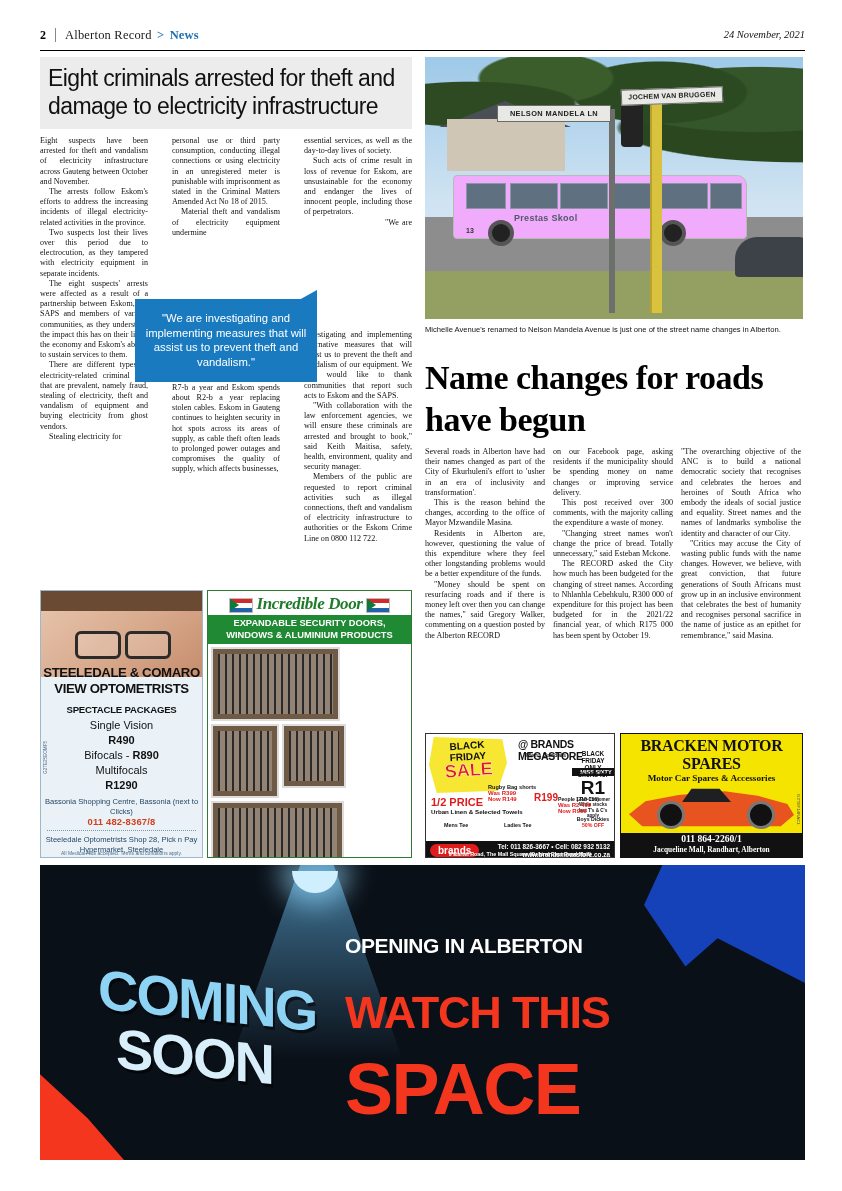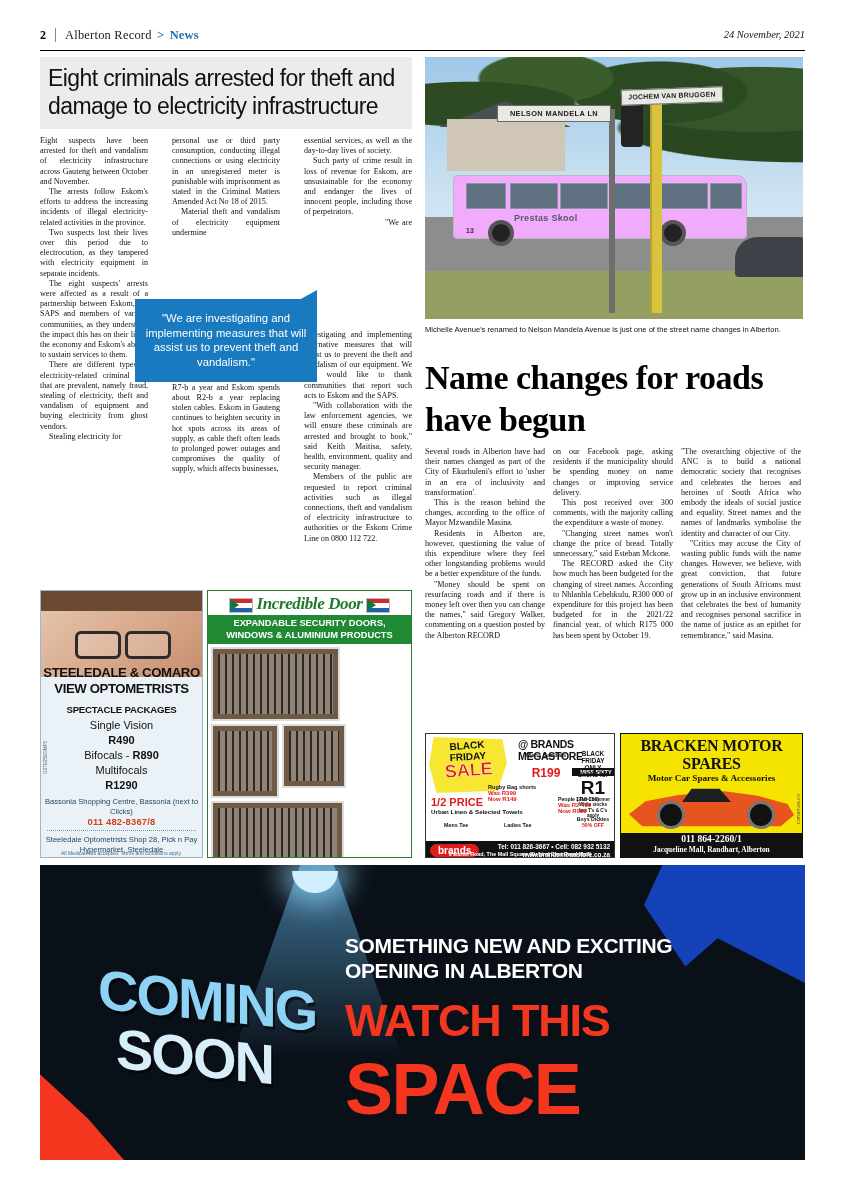--- a/index.html
+++ b/index.html
@@ -187,21 +187,21 @@
     clip-path:polygon(0 22%,34% 62%,60% 100%,0 100%);}
   .bn-coming{position:absolute;left:58px;top:110px;font-family:"Liberation Sans",sans-serif;
     font-weight:bold;font-size:56px;line-height:52px;letter-spacing:-2px;
     color:#8fd3f4;transform:skewY(6deg);
     text-shadow:2px 3px 0 rgba(0,0,0,.55);}
   .bn-soon{position:absolute;left:76px;top:166px;font-family:"Liberation Sans",sans-serif;
     font-weight:bold;font-size:56px;line-height:52px;letter-spacing:-2px;
     color:#d8eefb;transform:skewY(6deg);text-shadow:2px 3px 0 rgba(0,0,0,.55);}
   .bn-l1{position:absolute;left:305px;top:68px;font-family:"Liberation Sans",sans-serif;
     font-weight:bold;font-size:21px;line-height:25px;color:#fff;letter-spacing:-.4px;}
-  .bn-l2{position:absolute;left:305px;top:120px;font-family:"Liberation Sans",sans-serif;
+  .bn-l2{position:absolute;left:305px;top:112px;font-family:"Liberation Sans",sans-serif;
     font-weight:bold;font-size:45px;line-height:72px;color:#f4361f;letter-spacing:-1.2px;}
   .bn-l3{position:absolute;left:305px;top:186px;font-family:"Liberation Sans",sans-serif;
     font-weight:bold;font-size:72px;line-height:76px;color:#f4361f;letter-spacing:-1.5px;}
 </style>
 </head>
 <body>
 
 <div class="page">
 
   <div class="masthead">
@@ -230,21 +230,21 @@
       </div>
       <div class="col">
         <p class="first">personal use or third party consumption, conducting illegal connections or using electricity in an unregistered meter is punishable with imprisonment as stated in the Criminal Matters Amended Act No 18 of 2015.</p>
         <p>Material theft and vandalism of electricity equipment undermine</p>
         <div class="wrapbox-l"></div>
         <p>Eskom's ability to deliver on its service delivery mandate.</p>
         <p>Copper theft costs the economy between R5-billion and R7-b a year and Eskom spends about R2-b a year replacing stolen cables. Eskom in Gauteng continues to heighten security in hot spots across its areas of supply, as cable theft often leads to prolonged power outages and compromises the quality of supply, which affects businesses,</p>
       </div>
       <div class="col">
         <p class="first">essential services, as well as the day-to-day lives of society.</p>
-        <p>Such party of crime result in loss of revenue for Eskom, are unsustainable for the economy and endanger the lives of innocent people, including those of perpetrators.</p>
+        <p>Such acts of crime result in loss of revenue for Eskom, are unsustainable for the economy and endanger the lives of innocent people, including those of perpetrators.</p>
         <div class="wrapbox-r"></div>
         <p>"We are investigating and implementing alternative measures that will assist us to prevent the theft and vandalism of our equipment. We also would like to thank communities that report such acts to Eskom and the SAPS.</p>
         <p>"With collaboration with the law enforcement agencies, we will ensure these criminals are arrested and brought to book," said Keith Maitisa, safety, health, environment, quality and security manager.</p>
         <p>Members of the public are requested to report criminal activities such as illegal connections, theft and vandalism of electricity infrastructure to authorities or the Eskom Crime Line on 0800 112 722.</p>
       </div>
 
       <div class="pullquote">
         <div class="tail"></div>
         <span>"We are investigating and implementing measures that will assist us to prevent theft and vandalism."</span>
       </div>
@@ -364,21 +364,21 @@
     <div class="bf-burst"></div>
     <div class="bf-txt">
       <div>BLACK</div>
       <div>FRIDAY</div>
       <div class="bf-sale">SALE</div>
     </div>
     <div class="brands-title">@ BRANDS MEGASTORE</div>
 
     <div style="position:absolute;left:92px;top:18px;width:56px;text-align:center;font-family:'Liberation Sans',sans-serif;font-size:6px;font-weight:bold;color:#111;">
       <div>Mens Sandals</div>
-      <div style="color:#e01b1b;font-size:12px;margin-top:8px;">R199</div>
+      <div style="color:#e01b1b;font-size:10px;margin-top:34px;">R199</div>
     </div>
     <div style="position:absolute;left:146px;top:34px;width:48px;text-align:center;font-family:'Liberation Sans',sans-serif;font-size:5.6px;font-weight:bold;color:#111;">
       <div style="background:#111;color:#fff;padding:1px 0;">MISS SIXTY</div>
     </div>
     <div class="r1box">
       <div>BLACK FRIDAY ONLY</div>
       <div>Shorts for</div>
       <div class="r1big">R1</div>
       <div style="font-size:4.6px;line-height:5.4px;">1 Per Customer While stocks last T's &amp; C's apply</div>
     </div>
@@ -427,20 +427,19 @@
   </div>
 
   <div class="ad ad-banner">
     <div class="bn-blue"></div>
     <div class="bn-spot"></div>
     <div class="bn-lamp"></div>
     <div class="bn-red"></div>
     <div class="bn-coming">COMING</div>
     <div class="bn-soon">SOON</div>
     <div class="bn-l1">
-      <div>SOMETHING NEW AND EXCITING</div>
       <div>OPENING IN ALBERTON</div>
     </div>
     <div class="bn-l2">WATCH THIS</div>
     <div class="bn-l3">SPACE</div>
   </div>
 
 </div>
 
 </body></html>

